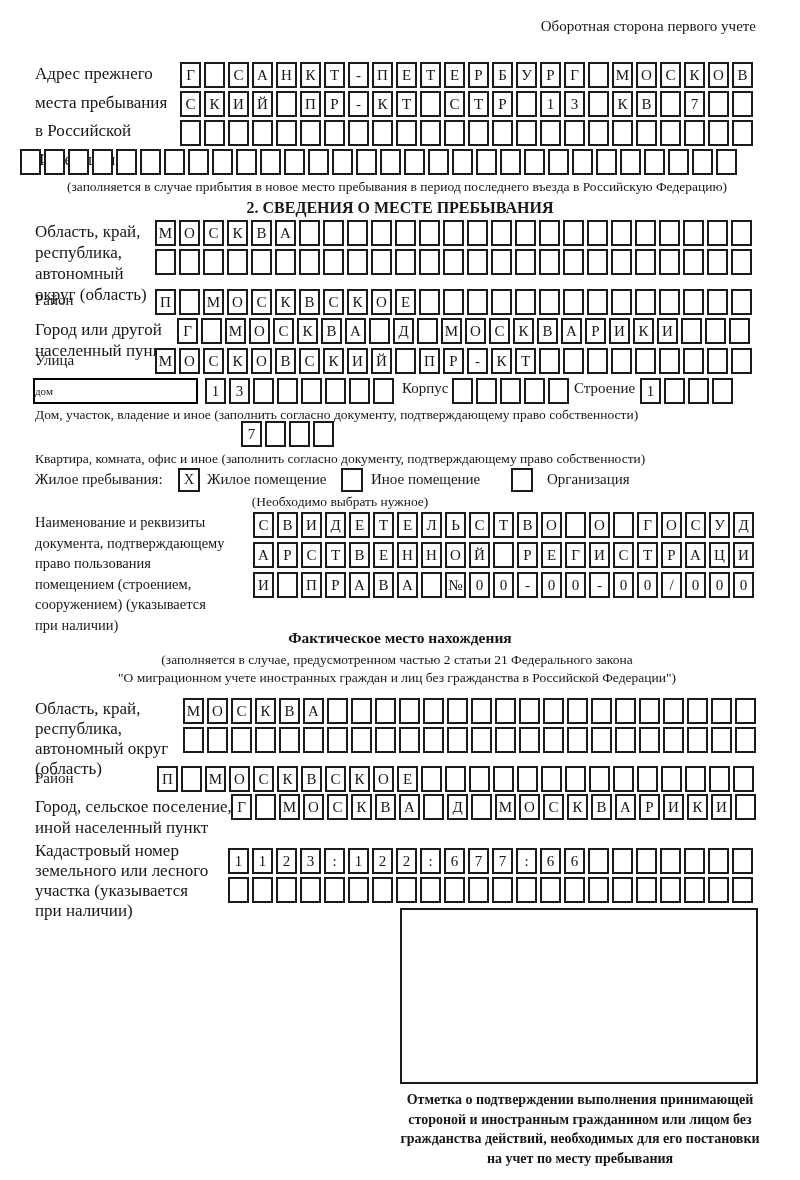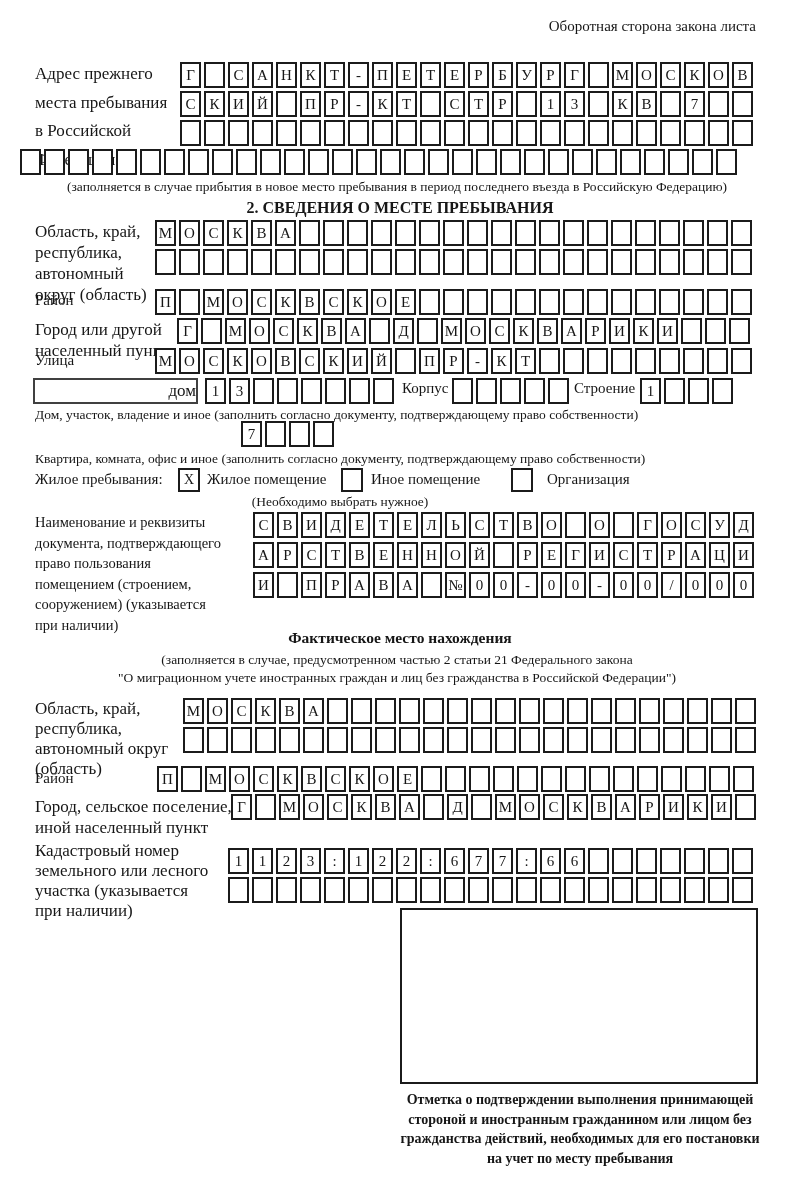--- a/index.html
+++ b/index.html
@@ -8,33 +8,33 @@
   .row{position:absolute;white-space:nowrap;}
   .cell{display:inline-block;width:17px;height:22px;border:2px solid #1b1b1b;margin-right:3px;
         text-align:center;line-height:22px;font-size:15px;vertical-align:top;background:#fff;}
   .lbl{position:absolute;font-size:17px;line-height:21px;white-space:pre-line;}
   .lh28{line-height:28.5px;}
   .lh205{line-height:20.5px;font-size:14.5px;}
   .txt{position:absolute;font-size:15px;}
   .cap{position:absolute;font-size:13.5px;}
   .center{left:0;right:6px;text-align:center;}
   .title{position:absolute;left:0;right:0;text-align:center;font-weight:bold;font-size:16px;}
-  .bigbox{position:absolute;height:22px;border:2px solid #404040;text-align:right;
-          line-height:22px;font-size:17px;background:#fff;}
+  .bigbox{position:absolute;height:22px;border:2px solid #000000;text-align:left;
+          line-height:22px;font-size:11px;background:#fff;}
   .checkbox{position:absolute;width:18px;height:20px;border:2px solid #1b1b1b;text-align:center;
             line-height:20px;font-size:14px;background:#fff;}
   .stamp{position:absolute;border:2px solid #1b1b1b;background:#fff;}
   .stampcap{position:absolute;font-size:14px;line-height:19.5px;text-align:center;white-space:pre-line;font-weight:bold;}
 </style>
 </head>
 <body>
 
 <div class="page">
 
-  <div class="txt" style="top:18px;right:44px;">Оборотная сторона закона листа</div>
+  <div class="txt" style="top:18px;right:44px;">Оборотная сторона первого учете</div>
 
   <div class="lbl lh28" style="left:35px;top:60px;width:145px;">Адрес прежнего
 места пребывания
 в Российской
 Федерации</div>
   <div class="row" style="left:180px;top:62px;"><span class="cell">Г</span><span class="cell"></span><span class="cell">С</span><span class="cell">А</span><span class="cell">Н</span><span class="cell">К</span><span class="cell">Т</span><span class="cell">-</span><span class="cell">П</span><span class="cell">Е</span><span class="cell">Т</span><span class="cell">Е</span><span class="cell">Р</span><span class="cell">Б</span><span class="cell">У</span><span class="cell">Р</span><span class="cell">Г</span><span class="cell"></span><span class="cell">М</span><span class="cell">О</span><span class="cell">С</span><span class="cell">К</span><span class="cell">О</span><span class="cell">В</span></div>
   <div class="row" style="left:180px;top:91px;"><span class="cell">С</span><span class="cell">К</span><span class="cell">И</span><span class="cell">Й</span><span class="cell"></span><span class="cell">П</span><span class="cell">Р</span><span class="cell">-</span><span class="cell">К</span><span class="cell">Т</span><span class="cell"></span><span class="cell">С</span><span class="cell">Т</span><span class="cell">Р</span><span class="cell"></span><span class="cell">1</span><span class="cell">3</span><span class="cell"></span><span class="cell">К</span><span class="cell">В</span><span class="cell"></span><span class="cell">7</span><span class="cell"></span><span class="cell"></span></div>
   <div class="row" style="left:180px;top:120px;"><span class="cell"></span><span class="cell"></span><span class="cell"></span><span class="cell"></span><span class="cell"></span><span class="cell"></span><span class="cell"></span><span class="cell"></span><span class="cell"></span><span class="cell"></span><span class="cell"></span><span class="cell"></span><span class="cell"></span><span class="cell"></span><span class="cell"></span><span class="cell"></span><span class="cell"></span><span class="cell"></span><span class="cell"></span><span class="cell"></span><span class="cell"></span><span class="cell"></span><span class="cell"></span><span class="cell"></span></div>
   <div class="row" style="left:20px;top:149px;"><span class="cell"></span><span class="cell"></span><span class="cell"></span><span class="cell"></span><span class="cell"></span><span class="cell"></span><span class="cell"></span><span class="cell"></span><span class="cell"></span><span class="cell"></span><span class="cell"></span><span class="cell"></span><span class="cell"></span><span class="cell"></span><span class="cell"></span><span class="cell"></span><span class="cell"></span><span class="cell"></span><span class="cell"></span><span class="cell"></span><span class="cell"></span><span class="cell"></span><span class="cell"></span><span class="cell"></span><span class="cell"></span><span class="cell"></span><span class="cell"></span><span class="cell"></span><span class="cell"></span><span class="cell"></span></div>
   <div class="cap center" style="top:179px;">(заполняется в случае прибытия в новое место пребывания в период последнего въезда в Российскую Федерацию)</div>
@@ -72,21 +72,21 @@
   <div class="txt" style="left:35px;top:471px;">Жилое пребывания:</div>
   <div class="checkbox" style="left:178px;top:468px;">X</div>
   <div class="txt" style="left:207px;top:471px;">Жилое помещение</div>
   <div class="checkbox" style="left:341px;top:468px;"></div>
   <div class="txt" style="left:371px;top:471px;">Иное помещение</div>
   <div class="checkbox" style="left:511px;top:468px;"></div>
   <div class="txt" style="left:547px;top:471px;">Организация</div>
   <div class="cap" style="left:190px;top:494px;width:300px;text-align:center;">(Необходимо выбрать нужное)</div>
 
   <div class="lbl lh205" style="left:35px;top:512px;width:218px;">Наименование и реквизиты
-документа, подтверждающего
+документа, подтверждающему
 право пользования
 помещением (строением,
 сооружением) (указывается
 при наличии)</div>
   <div class="row" style="left:253px;top:512px;"><span class="cell">С</span><span class="cell">В</span><span class="cell">И</span><span class="cell">Д</span><span class="cell">Е</span><span class="cell">Т</span><span class="cell">Е</span><span class="cell">Л</span><span class="cell">Ь</span><span class="cell">С</span><span class="cell">Т</span><span class="cell">В</span><span class="cell">О</span><span class="cell"></span><span class="cell">О</span><span class="cell"></span><span class="cell">Г</span><span class="cell">О</span><span class="cell">С</span><span class="cell">У</span><span class="cell">Д</span></div>
   <div class="row" style="left:253px;top:542px;"><span class="cell">А</span><span class="cell">Р</span><span class="cell">С</span><span class="cell">Т</span><span class="cell">В</span><span class="cell">Е</span><span class="cell">Н</span><span class="cell">Н</span><span class="cell">О</span><span class="cell">Й</span><span class="cell"></span><span class="cell">Р</span><span class="cell">Е</span><span class="cell">Г</span><span class="cell">И</span><span class="cell">С</span><span class="cell">Т</span><span class="cell">Р</span><span class="cell">А</span><span class="cell">Ц</span><span class="cell">И</span></div>
   <div class="row" style="left:253px;top:572px;"><span class="cell">И</span><span class="cell"></span><span class="cell">П</span><span class="cell">Р</span><span class="cell">А</span><span class="cell">В</span><span class="cell">А</span><span class="cell"></span><span class="cell">№</span><span class="cell">0</span><span class="cell">0</span><span class="cell">-</span><span class="cell">0</span><span class="cell">0</span><span class="cell">-</span><span class="cell">0</span><span class="cell">0</span><span class="cell">/</span><span class="cell">0</span><span class="cell">0</span><span class="cell">0</span></div>
 
   <div class="title" style="top:629px;font-size:15.5px;">Фактическое место нахождения</div>
   <div class="cap center" style="top:652px;">(заполняется в случае, предусмотренном частью 2 статьи 21 Федерального закона</div>

